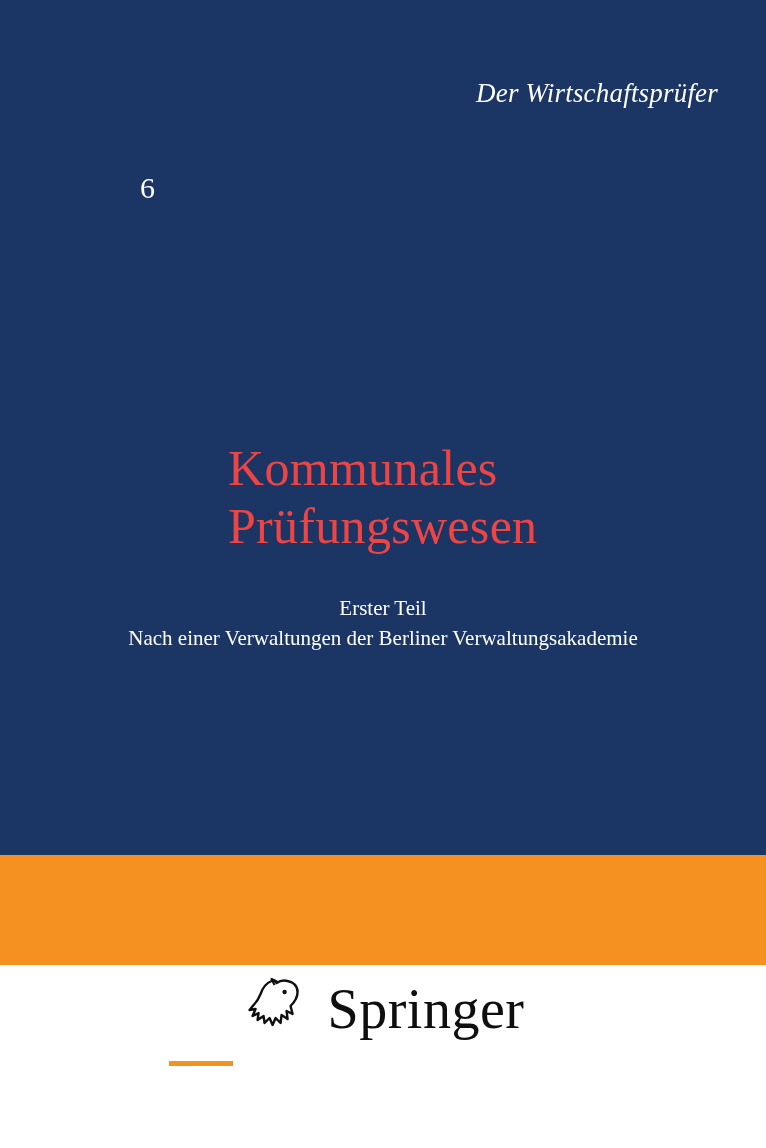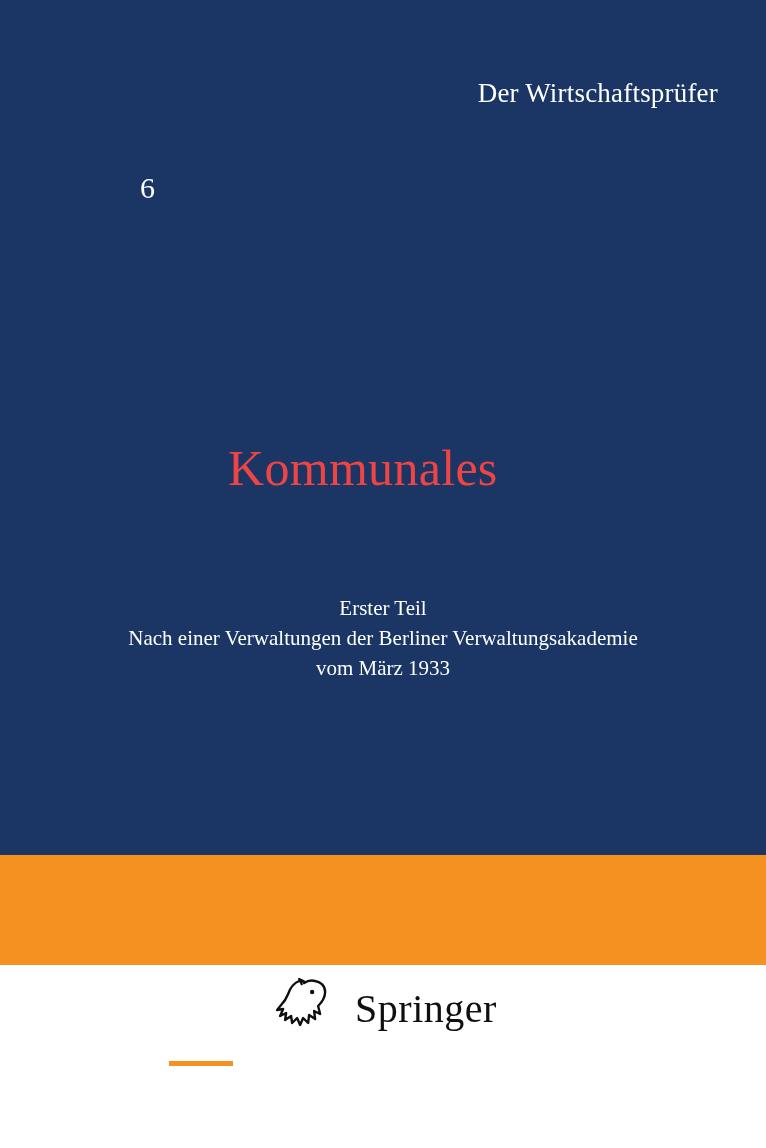--- a/index.html
+++ b/index.html
@@ -49,20 +49,21 @@
   
   .series-title {
     position: absolute;
     right: 48px;
     top: 78px;
     color: #ffffff;
     font-size: 27px;
     letter-spacing: 0.2px;
     text-align: left;
     white-space: nowrap;
+    font-style: italic;
   }
   
   .volume-number {
     position: absolute;
     left: 140px;
     top: 173px;
     color: #ffffff;
     font-size: 30px;
     line-height: 1;
   }
@@ -122,21 +123,21 @@
     gap: 14px;
   }
   .horse-mark {
     width: 72px;
     height: 72px;
     position: relative;
     flex: 0 0 auto;
   }
   .springer-word {
     font-family: "Liberation Serif", serif;
-    font-size: 40px;
+    font-size: 56px;
     color: #0f0f0f;
     letter-spacing: 0.5px;
     line-height: 1;
     padding-bottom: 4px;
   }
   .logo-rule {
     position: absolute;
     left: 50%;
     top: 86px;
     transform: translateX(-214px);
@@ -152,26 +153,26 @@
 
   <div class="blue-panel"></div>
 
   <div class="series-title">Der Wirtschaftsprüfer</div>
 
   <div class="volume-number">6</div>
 
 
   <div class="main-title">
     <span class="line">Kommunales</span>
+    <span class="line">Prüfungswesen</span>
   </div>
 
   <div class="subtitle">
     <span class="sline">Erster Teil</span>
     <span class="sline">Nach einer Verwaltungen der Berliner Verwaltungsakademie</span>
-    <span class="sline">vom März 1933</span>
   </div>
 
   <div class="orange-band"></div>
   <div class="white-band"></div>
 
   <div class="logo-group">
     <div class="logo-inner">
       <span class="horse-mark">
         <svg width="72" height="72" viewBox="0 0 72 72" aria-hidden="true">
           <path d="M30 6 C25 8 21 13 19 19 C17 24 15 27 12 30 L8 35 L14 34 L11 41 L17 38 L16 45 L22 41 L23 48 L28 43 L31 50 L34 43 L39 48 L40 40 L46 44 L45 36 L51 39 L49 31 C53 27 56 22 56 17 C56 11 52 7 46 6 C42 5 38 6 35 8 C34 6 32 5 30 6 Z" fill="none" stroke="#0f0f0f" stroke-width="2.4" stroke-linejoin="round" stroke-linecap="round"></path>

